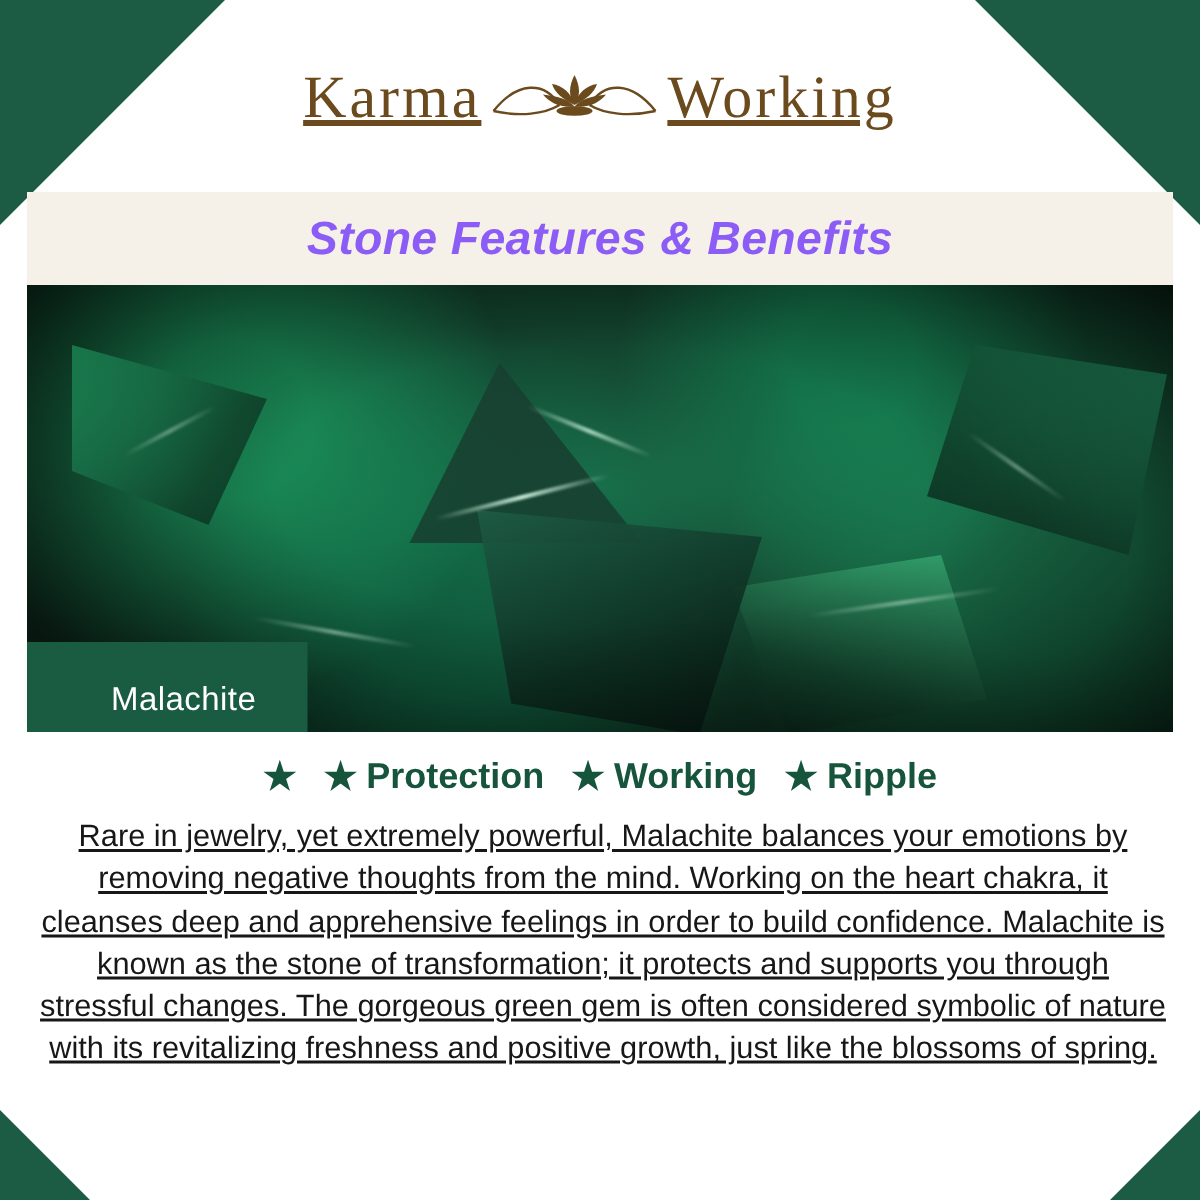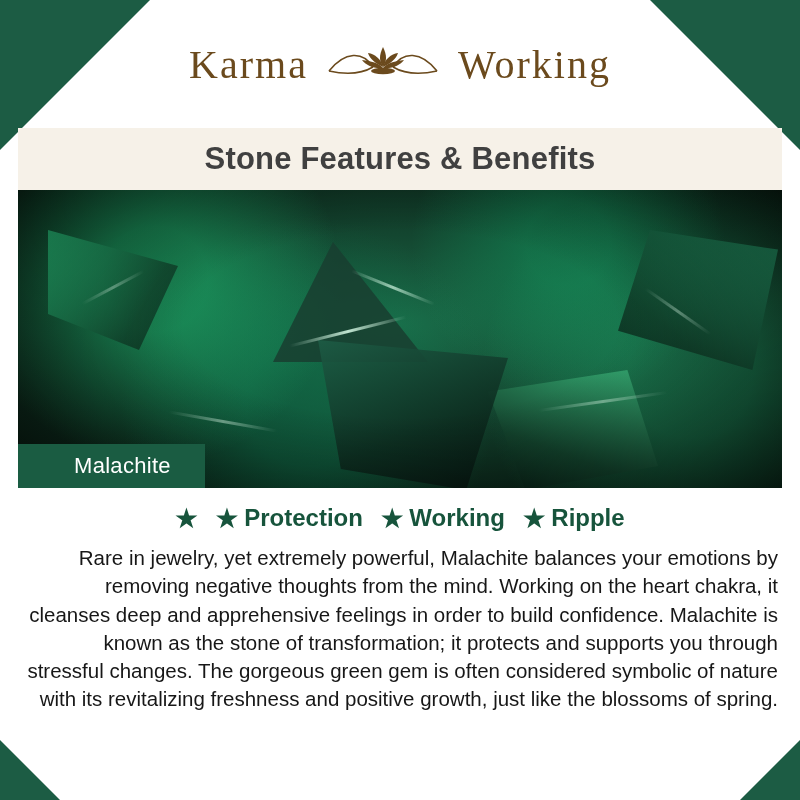--- a/index.html
+++ b/index.html
@@ -50,23 +50,24 @@
     z-index: 3;
     height: 128px;
     background: #ffffff;
     margin: 0 150px;
     display: flex;
     align-items: center;
     justify-content: center;
   }
   .brand {
     display: flex;
-    align-items: flex-start;
-    gap: 19px;
+    align-items: flex-end;
+    gap: 6px;
     color: #6a4a1e;
+    text-decoration: underline;
   }
   .brand-word {
     font-family: "Liberation Serif", serif;
     font-size: 40px;
     letter-spacing: 2px;
     color: #6b4a1d;
     white-space: nowrap;
   }
   .brand-flourish {
     position: relative;
@@ -82,22 +83,23 @@
     background: #f6f1e8;
     height: 62px;
     display: flex;
     align-items: center;
     justify-content: center;
     margin: 0 18px;
   }
   .title-band .title-text {
     font-size: 31px;
     font-weight: bold;
-    color: #404040;
+    color: #8b5cf6;
     letter-spacing: 0.2px;
+    font-style: italic;
   }
 
   
   .photo-wrap {
     position: relative;
     z-index: 3;
     margin: 0 18px;
     height: 298px;
     overflow: hidden;
     background: #0a2418;
@@ -173,21 +175,21 @@
   }
 
   
   .stone-tag {
     position: absolute;
     left: 0; bottom: 0;
     background: #1a5c42;
     color: #ffffff;
     font-size: 22px;
     font-weight: 500;
-    padding: 9px 34px 9px 56px;
+    padding: 25px 34px 9px 56px;
     letter-spacing: 0.3px;
   }
 
   
   .benefits {
     position: relative;
     z-index: 3;
     margin: 0 18px;
     padding: 16px 8px 8px;
     background: #ffffff;
@@ -212,21 +214,22 @@
   }
 
   
   .description {
     position: relative;
     z-index: 3;
     margin: 4px 22px 0 26px;
     font-size: 20.5px;
     line-height: 1.38;
     color: #171717;
-    text-align: right;
+    text-align: center;
+    text-decoration: underline;
   }
 </style>
 </head>
 <body>
 
 <div class="page">
 
   <div class="corner corner-tl"></div>
   <div class="corner corner-tr"></div>
   <div class="corner corner-bl"></div>

